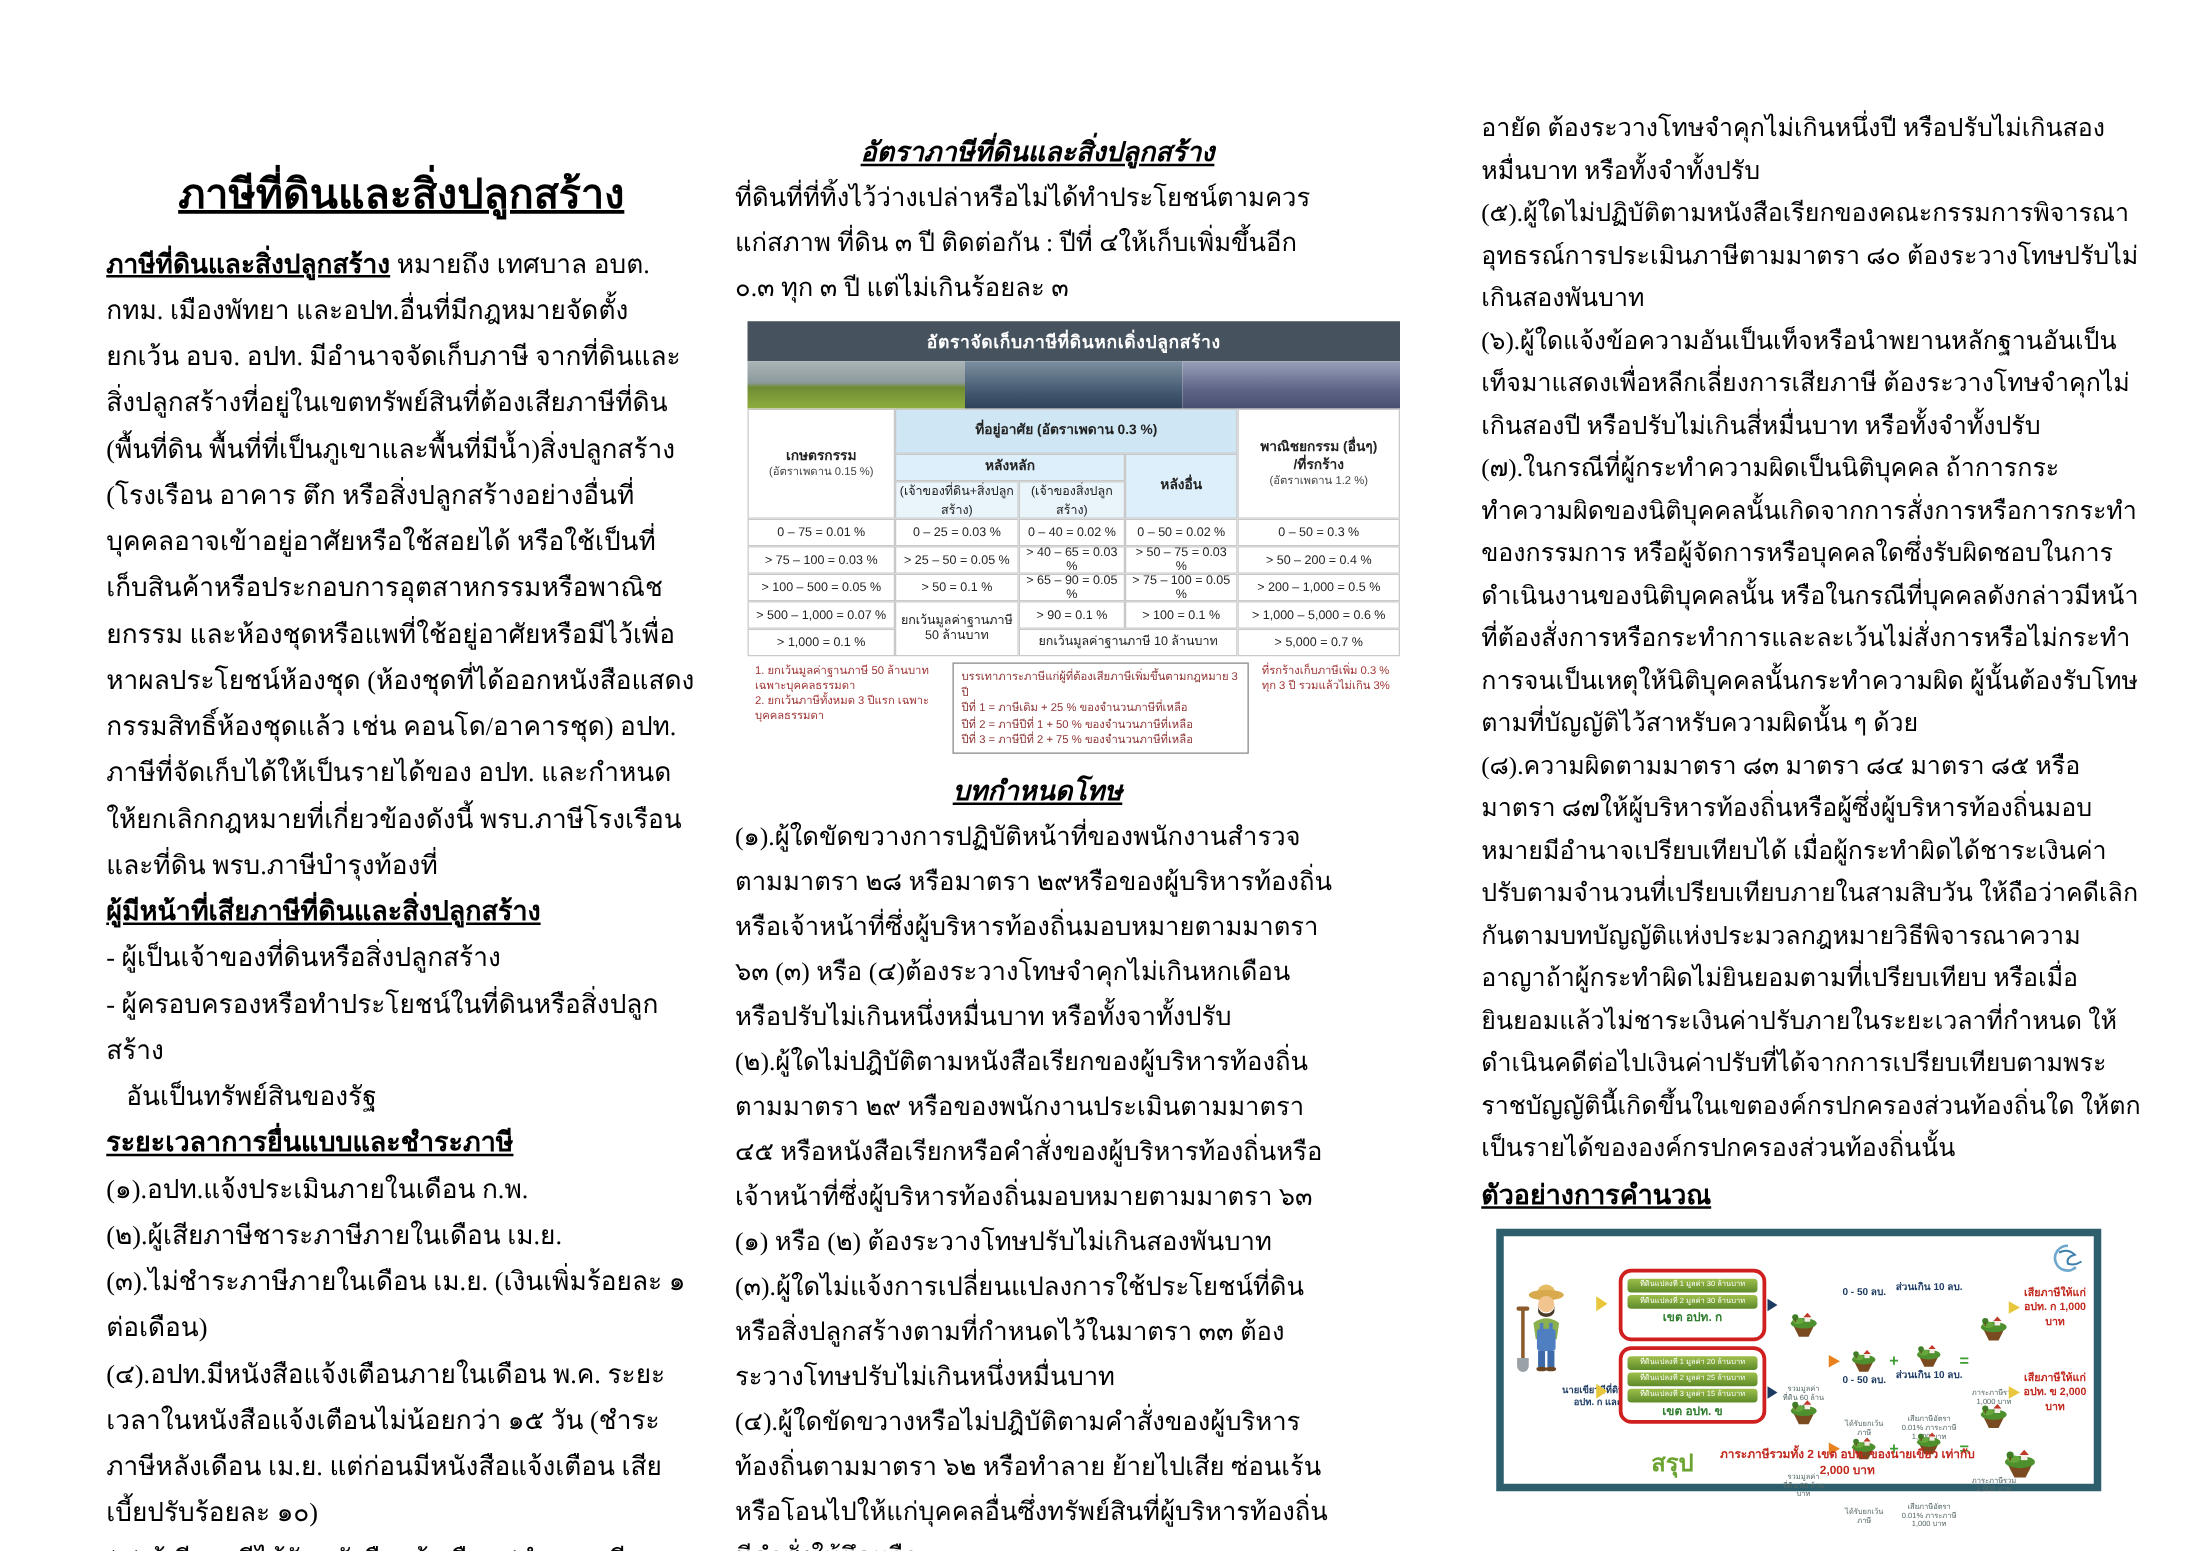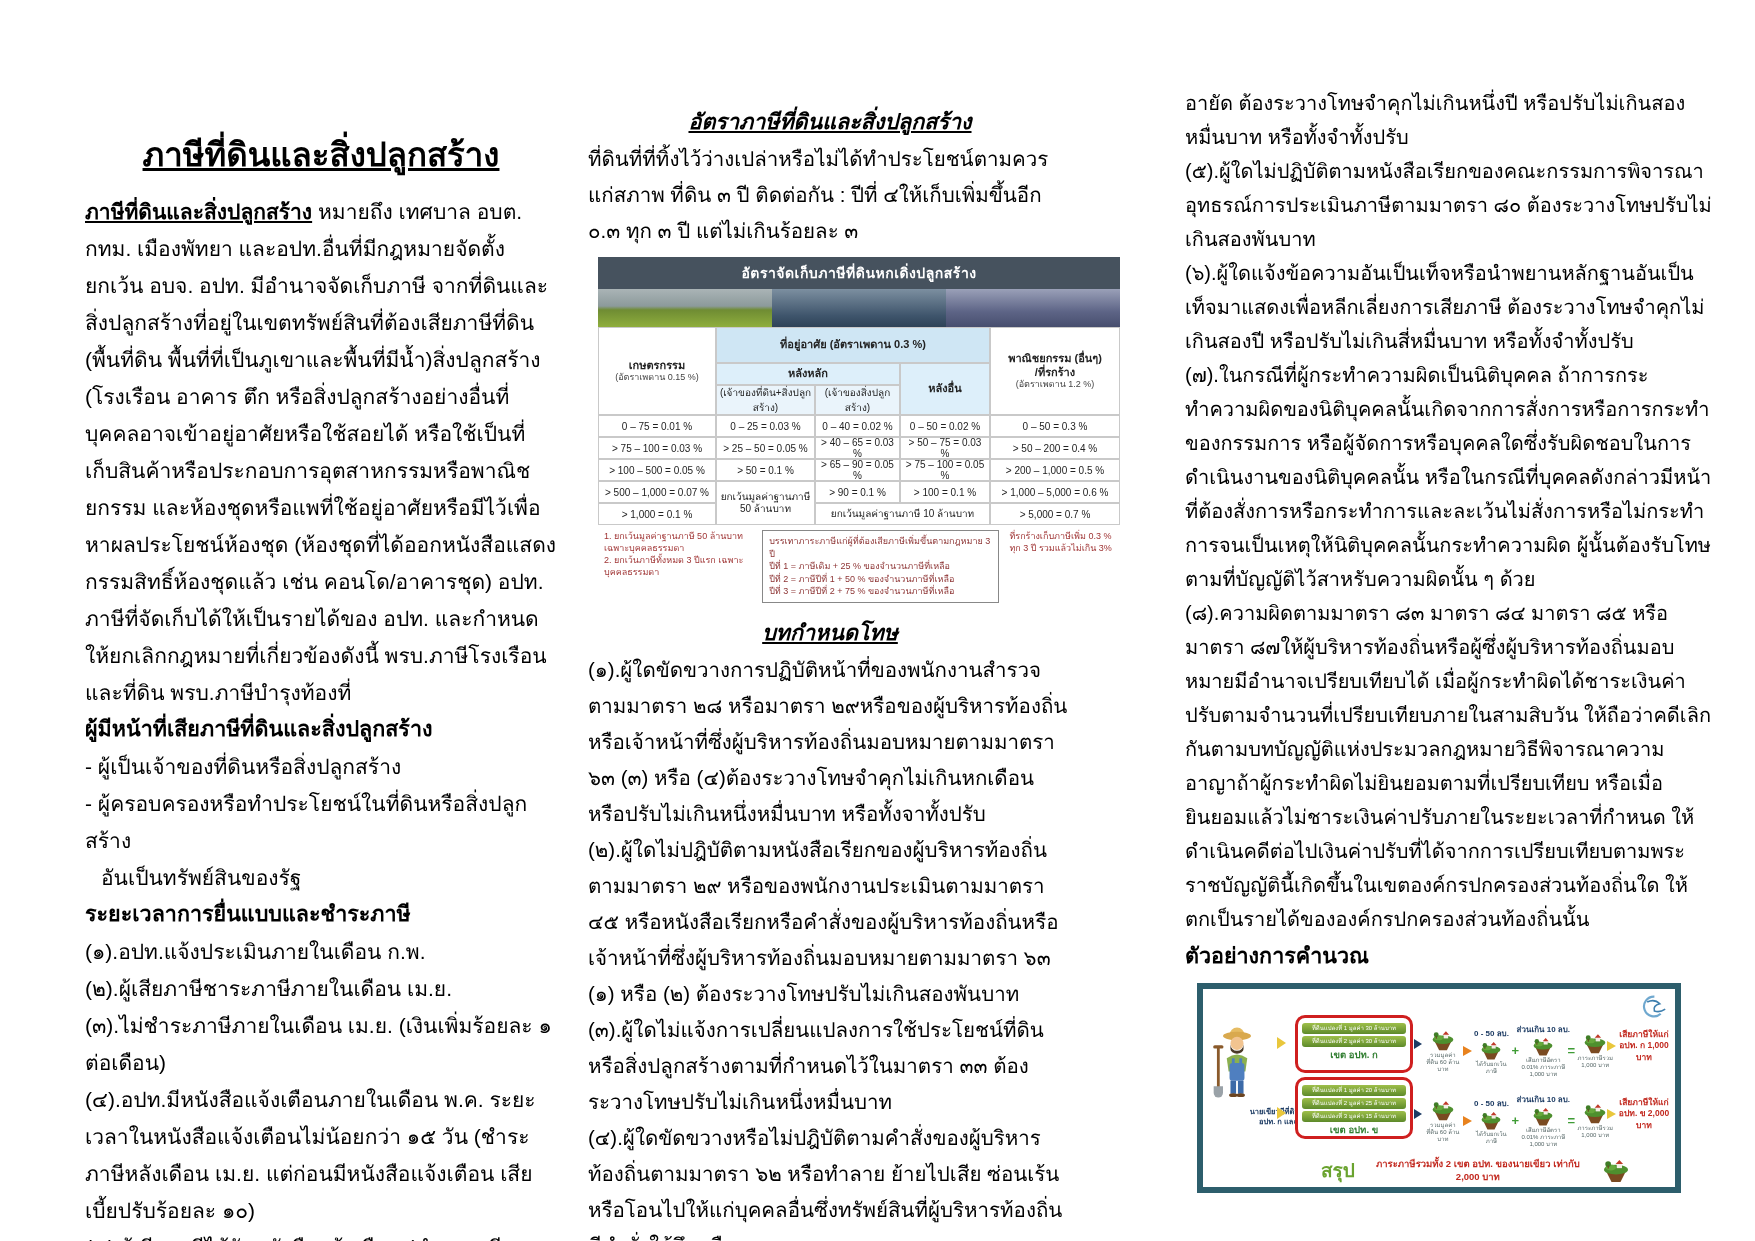--- a/index.html
+++ b/index.html
@@ -4,27 +4,27 @@
 <style>
   html,body { margin:0; padding:0; background:#ffffff; }
   .page { position:relative; width:1755px; height:1241px; background:#ffffff; overflow:hidden;
           font-family:"Liberation Sans", sans-serif; color:#000; }
 
   .col { position:absolute; }
   #col1 { left:85px;  top:112px; width:472px; }
   #col2 { left:588px; top:104px; width:484px; }
   #col3 { left:1185px; top:86px; width:528px; }
 
-  .body-p { font-size:21px; line-height:37px; margin:0; }
+  .body-p { font-size:21px; line-height:37px; margin:0;font-family:Liberation Serif, serif; }
   #col2 .body-p { font-size:20.5px; line-height:36px; }
   #col3 .body-p { font-size:20px; line-height:34px; }
 
   .title-main { font-size:33px; font-weight:bold; text-decoration:underline; text-align:center;
                 margin:16px 0 12px 0; }
-  .h-sub    { font-size:21.5px; font-weight:bold; line-height:37px; margin:0; }
+  .h-sub    { font-size:21.5px; font-weight:bold; text-decoration:underline; line-height:37px; margin:0; }
   .h-center { font-size:21.5px; font-weight:bold; text-decoration:underline; line-height:37px;
               text-align:center; margin:0;font-style:italic; }
   .indent { padding-left:16px; }
   .lead { font-weight:bold; text-decoration:underline; }
 
   
   .rate-table { width:522px; margin:8px 0 12px 10px; }
   .rt-title { background:#46525e; color:#fff; font-size:14px; font-weight:bold; text-align:center;
               padding:5px 0; letter-spacing:.5px; }
   .rt-photos { display:flex; height:38px; }
@@ -72,21 +72,21 @@
   .strip { height:11px; border-radius:3px; background:linear-gradient(180deg,#9ebf4a,#5d8a2a);
            margin:2px 0; color:#fff; font-size:6px; line-height:11px; text-align:center;
            overflow:hidden; white-space:nowrap; }
   .zone-label { text-align:center; font-size:9.5px; font-weight:bold; color:#2f7d2f; line-height:1.2; }
   .stack-arrow { position:absolute; width:0; height:0; border-left:8px solid #1c3b63;
                  border-top:5px solid transparent; border-bottom:5px solid transparent; }
   .to-zone-arrow { position:absolute; width:0; height:0; border-left:9px solid #e9c73c;
                    border-top:6px solid transparent; border-bottom:6px solid transparent; }
   .flow { position:absolute; left:222px; width:188px; display:flex; align-items:center; gap:2px; }
   .flow-a { top:34px; } .flow-b { top:104px; }
-  .fitem { display:flex; flex-direction:column; align-items:center; width:44px; }
+  .fitem { display:flex; flex-direction:column; align-items:center; width:44px;gap:38px; }
   .fcap { font-size:6px; color:#566; text-align:center; line-height:1.2; margin-top:1px; }
   .flabel { font-size:8px; font-weight:bold; color:#1c3b63; white-space:nowrap; }
   .fop { color:#3f9c35; font-weight:bold; font-size:13px; width:10px; text-align:center; }
   .arrow-orange { width:0; height:0; border-left:9px solid #e8821e; border-top:5px solid transparent;
                   border-bottom:5px solid transparent; }
   .arrow-yellow { position:absolute; width:0; height:0; border-left:9px solid #e9c73c;
                   border-top:5px solid transparent; border-bottom:5px solid transparent; }
   .result { position:absolute; left:414px; width:54px; text-align:center; font-size:8.5px;
             font-weight:bold; color:#c2281e; line-height:1.35; }
   .result-a { top:40px; } .result-b { top:108px; }

